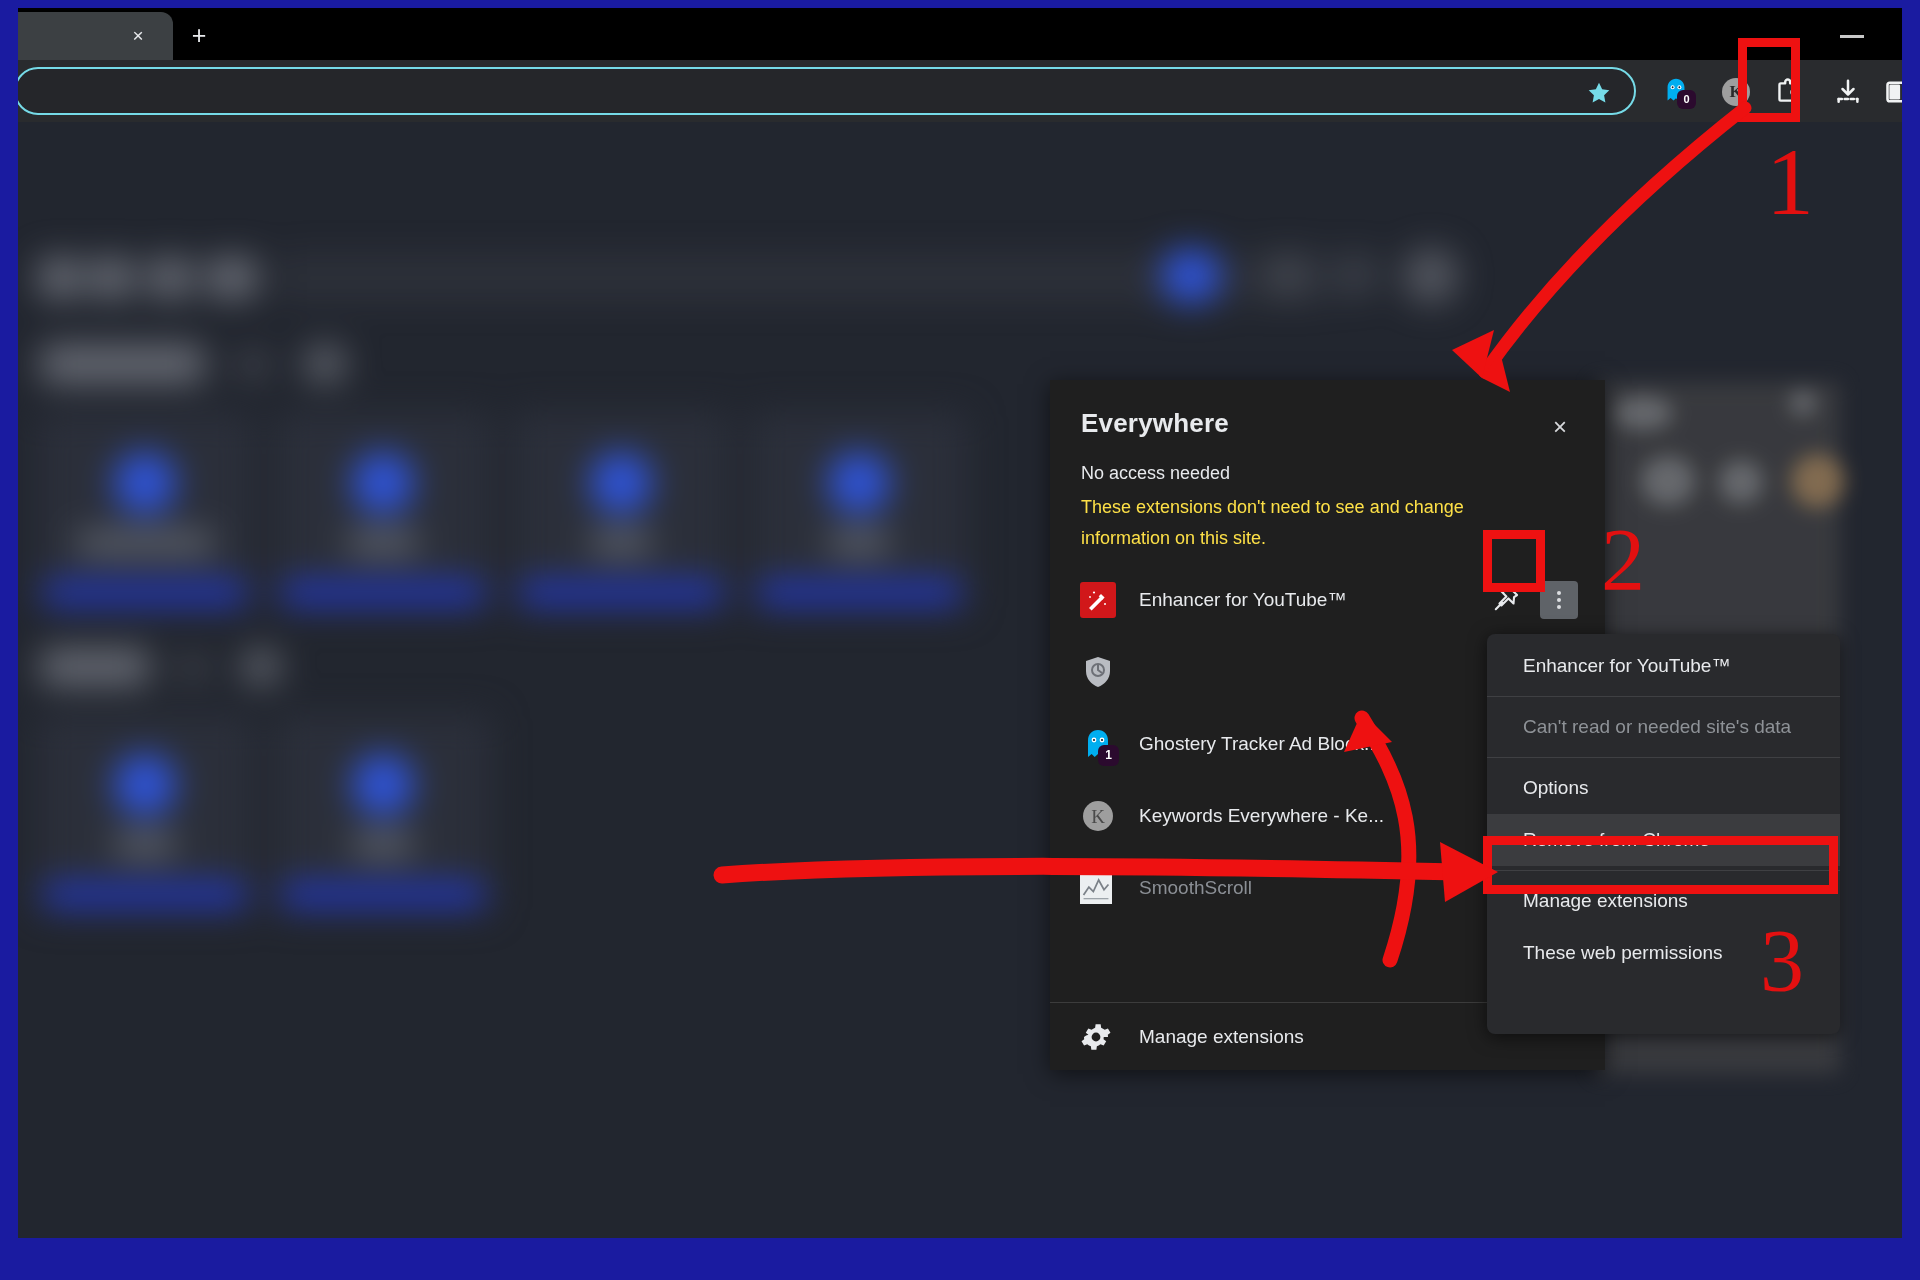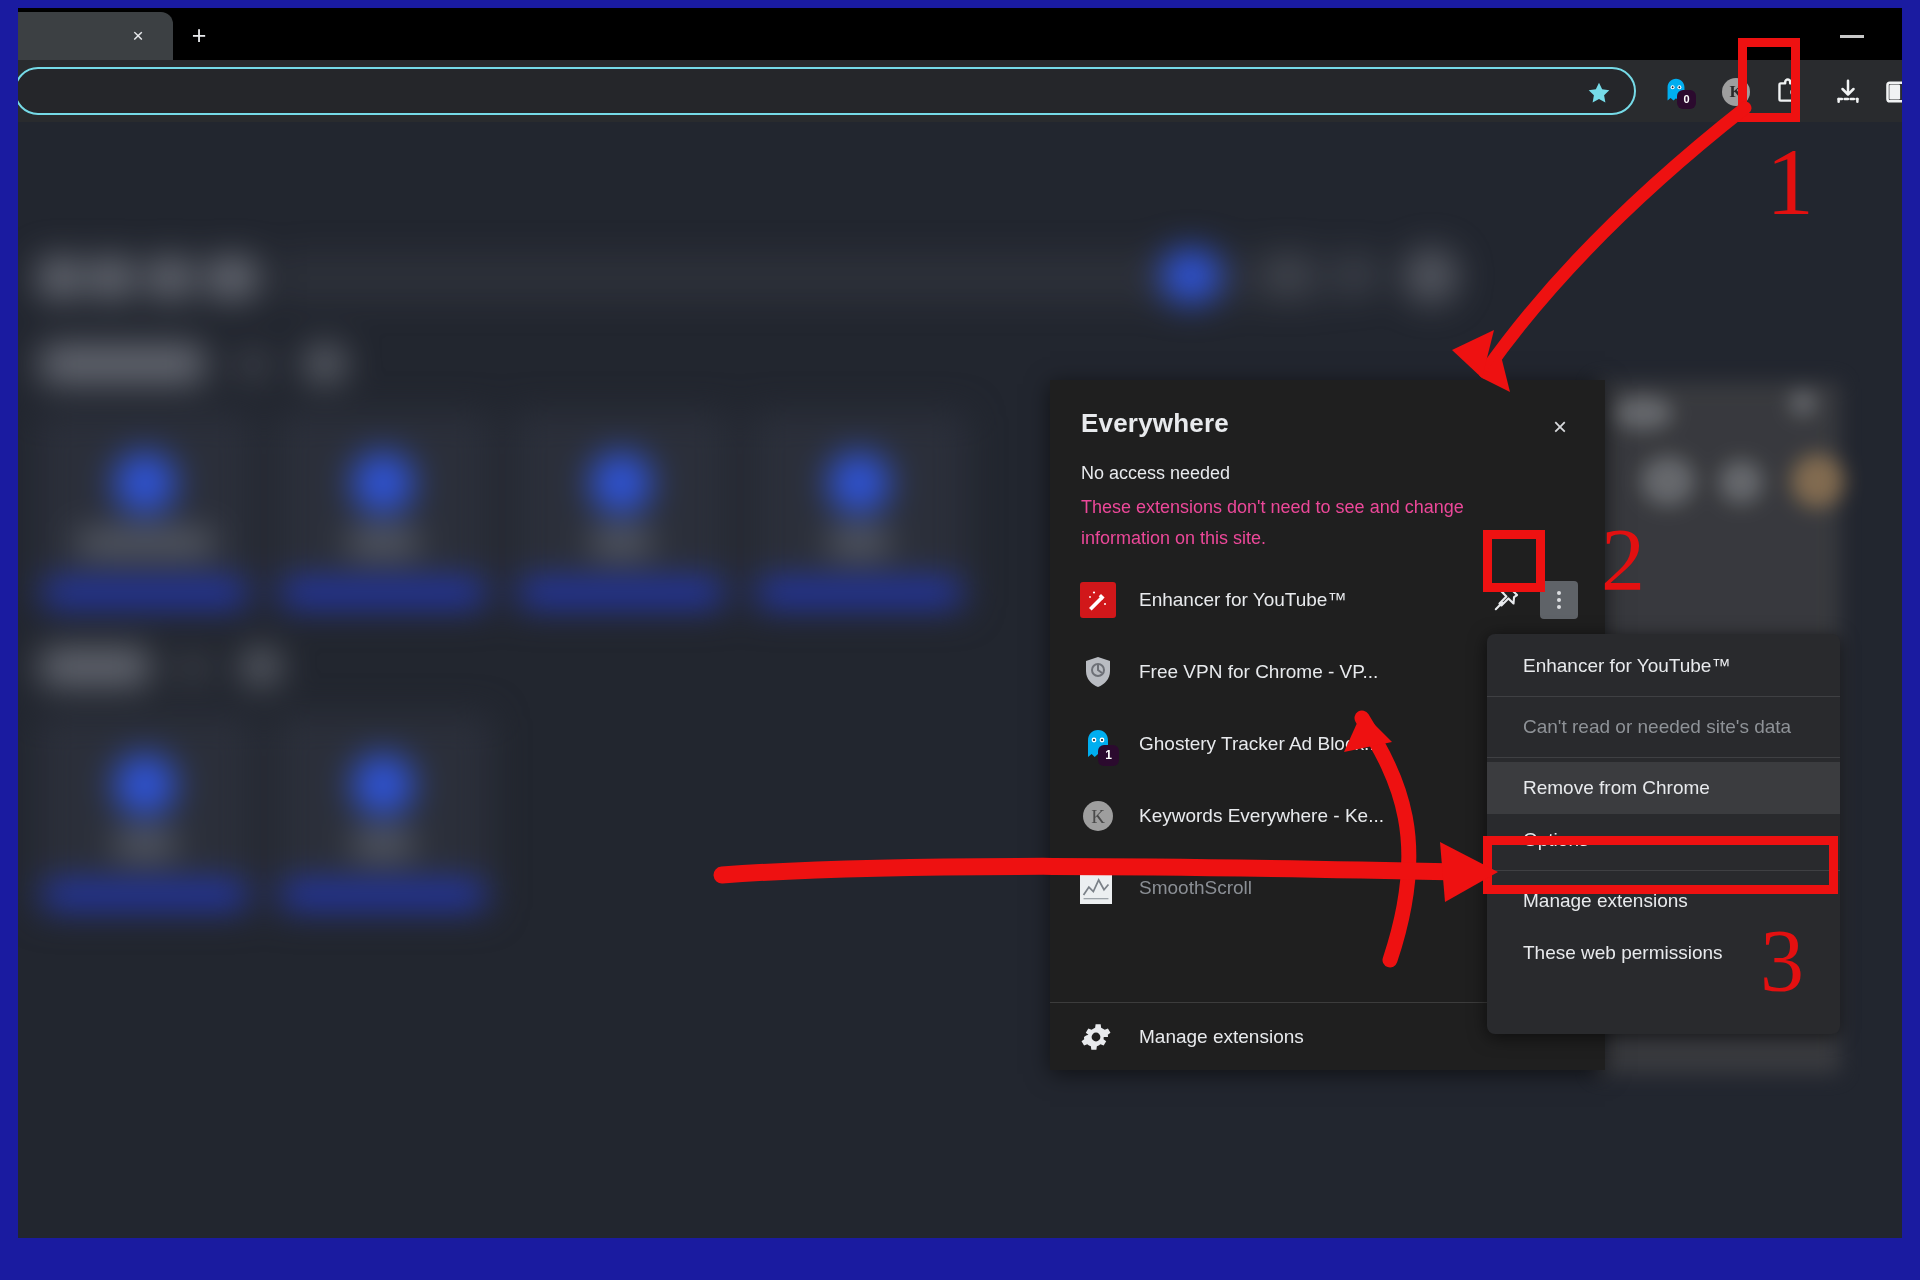--- a/index.html
+++ b/index.html
@@ -129,21 +129,21 @@
     position:absolute; right:28px; top:30px; width:34px; height:34px;
     color:#d6d8db; font-size:24px; line-height:34px; text-align:center;
     cursor:pointer; font-weight:300;
   }
   #ext-sub-h {
     position:absolute; left:31px; top:83px;
     font-size:18px; font-weight:400; color:#e8eaed;
   }
   #ext-sub-b {
     position:absolute; left:31px; top:112px; width:430px;
-    font-size:18px; line-height:31px; color:#ec4899;
+    font-size:18px; line-height:31px; color:#fde047;
   }
   #ext-list { position:absolute; left:0; right:0; top:184px; }
   .ext-row {
     position:relative; height:72px;
   }
   .ext-ico {
     position:absolute; left:30px; top:18px; width:36px; height:36px;
   }
   .ext-name {
     position:absolute; left:89px; top:0; height:72px; line-height:72px;
@@ -383,21 +383,20 @@
     </div>
 
     <div class="ext-row">
       <span class="ext-ico">
         <svg viewBox="0 0 36 36" width="36" height="36">
               <path d="M18 3l12 4v10c0 8-5.5 13.5-12 16-6.5-2.5-12-8-12-16V7z" fill="#b9bcc2"></path>
         <circle cx="18" cy="16" r="6" fill="none" stroke="#6d7077" stroke-width="2"></circle>
               <path d="M18 10v6l4 3" stroke="#6d7077" stroke-width="2" fill="none"></path>
             </svg>
       </span>
-      <span class="ext-name">Free VPN for Chrome - VP...</span>
       <span class="pin">
         <svg viewBox="0 0 24 24" width="34" height="34">
               <path d="M15.5 3.5l5 5-2.1 1.4-.4 4.6-3.6-3.6-4.9 4.9-1.4-1.4 4.9-4.9-3.6-3.6 4.6-.4zM10 14l-4.5 4.5" fill="none" stroke="#e8eaed" stroke-width="1.5" stroke-linecap="round" stroke-linejoin="round"></path>
             </svg>
       </span>
       <span class="kebab">
             <i></i>
             <i></i>
             <i></i>
           </span>
@@ -481,22 +480,22 @@
     <span class="lbl">Manage extensions</span>
   </div>
 </div>
 
 <div id="ctx-menu">
   <div style="height:6px"></div>
   <div class="ctx-item">Enhancer for YouTube™</div>
   <div class="ctx-sep"></div>
   <div class="ctx-item dis">Can't read or needed site's data</div>
   <div class="ctx-sep"></div>
+  <div class="ctx-item">Options</div>
   <div class="ctx-item sel">Remove from Chrome</div>
-  <div class="ctx-item">Options</div>
   <div class="ctx-sep"></div>
   <div class="ctx-item">Manage extensions</div>
   <div class="ctx-item">These web permissions</div>
 </div>
 
 <div class="anno redbox" id="box1"></div>
 <div class="anno redbox" id="box2"></div>
 <div class="anno redbox" id="box3"></div>
 
 <div class="anno num" id="num1">1</div>

